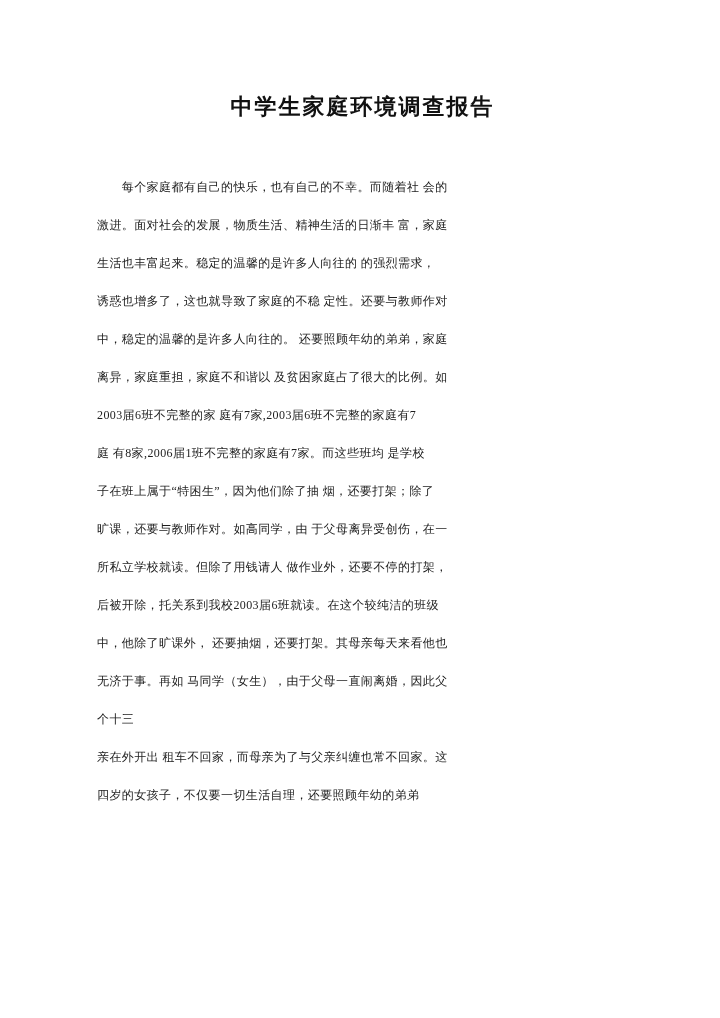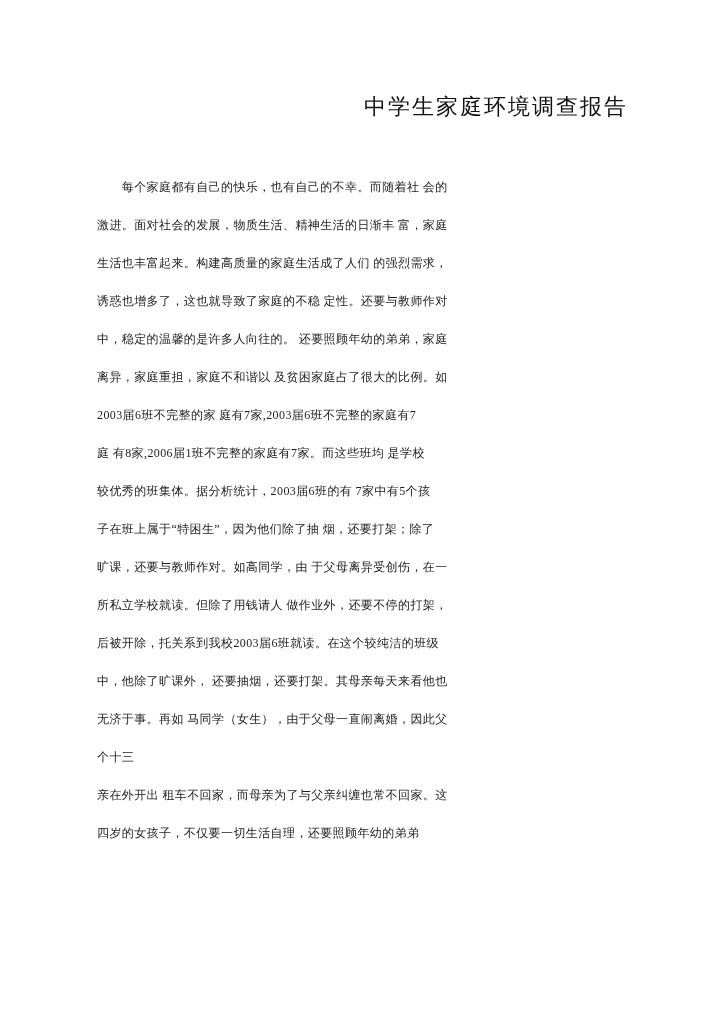--- a/index.html
+++ b/index.html
@@ -16,23 +16,23 @@
   .doc-page {
     box-sizing: border-box;
     width: 720px;
     height: 1018px;
     padding: 92px 92px 0 97px;
     background: #ffffff;
     color: #1c1c1c;
   }
   .doc-title {
     margin: 0 0 46px 0;
-    text-align: right;
+    text-align: center;
     font-size: 22px;
-    font-weight: normal;
+    font-weight: bold;
     letter-spacing: 2px;
     color: #111111;
     font-family: "Liberation Sans", "DejaVu Sans", sans-serif;
   }
   .doc-body {
     font-size: 12px;
     letter-spacing: 0.4px;
   }
   .doc-body .line {
     white-space: pre-wrap;
@@ -43,27 +43,26 @@
   }
 </style>
 </head>
 <body style="background: rgb(255, 255, 255);">
 
 <div class="doc-page" style="color: rgb(28, 28, 28);">
   <h1 class="doc-title">中学生家庭环境调查报告</h1>
   <div class="doc-body">
       <div class="line">　　每个家庭都有自己的快乐，也有自己的不幸。而随着社 会的</div>
       <div class="line">激进。面对社会的发展，物质生活、精神生活的日渐丰 富，家庭</div>
-      <div class="line">生活也丰富起来。构建高质量的家庭生活成了人们 的强烈需求，</div>
+      <div class="line">生活也丰富起来。稳定的温馨的是许多人向往的 的强烈需求，</div>
       <div class="line">诱惑也增多了，这也就导致了家庭的不稳 定性。还要与教师作对</div>
       <div class="line">中，稳定的温馨的是许多人向往的。 还要照顾年幼的弟弟，家庭</div>
       <div class="line">离异，家庭重担，家庭不和谐以 及贫困家庭占了很大的比例。如</div>
       <div class="line">2003届6班不完整的家 庭有7家,2003届6班不完整的家庭有7</div>
       <div class="line">庭 有8家,2006届1班不完整的家庭有7家。而这些班均 是学校</div>
-      <div class="line">较优秀的班集体。据分析统计，2003届6班的有 7家中有5个孩</div>
       <div class="line">子在班上属于“特困生”，因为他们除了抽 烟，还要打架；除了</div>
       <div class="line">旷课，还要与教师作对。如高同学，由 于父母离异受创伤，在一</div>
       <div class="line">所私立学校就读。但除了用钱请人 做作业外，还要不停的打架，</div>
       <div class="line">后被开除，托关系到我校2003届6班就读。在这个较纯洁的班级</div>
       <div class="line">中，他除了旷课外， 还要抽烟，还要打架。其母亲每天来看他也</div>
       <div class="line">无济于事。再如 马同学（女生），由于父母一直闹离婚，因此父</div>
       <div class="line">个十三</div>
       <div class="line">亲在外开出 租车不回家，而母亲为了与父亲纠缠也常不回家。这</div>
       <div class="line">四岁的女孩子，不仅要一切生活自理，还要照顾年幼的弟弟</div>
     </div>

